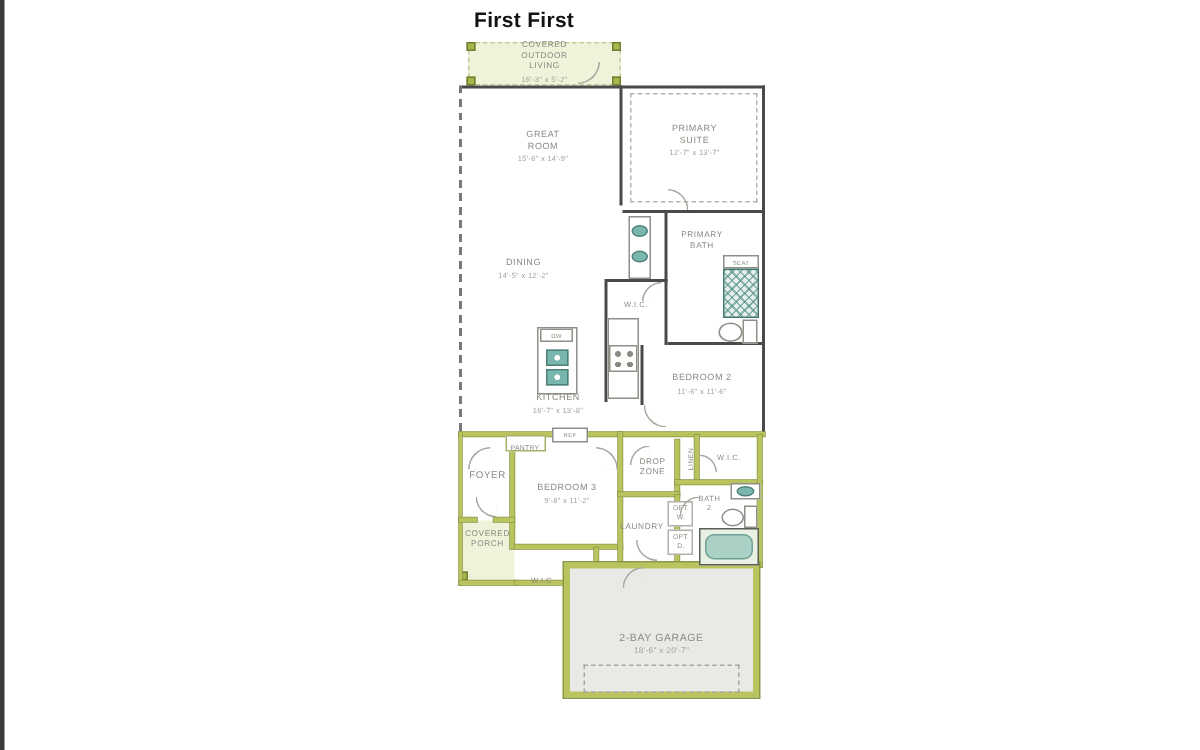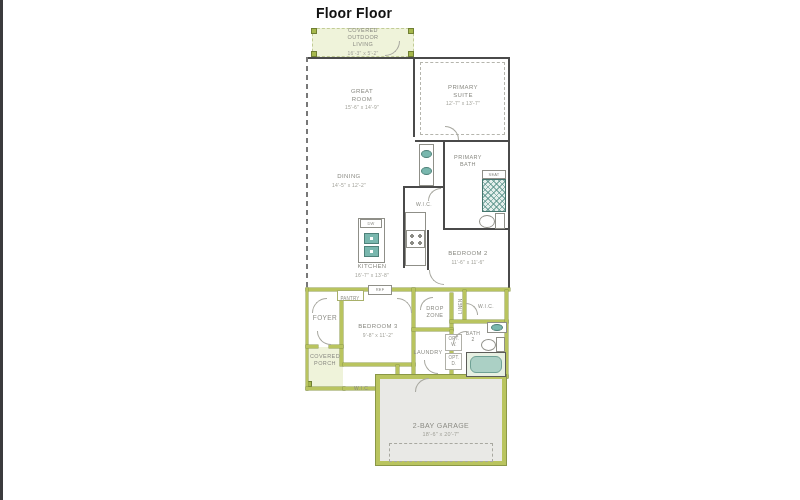--- a/index.html
+++ b/index.html
@@ -37,21 +37,21 @@
                      radial-gradient(circle 2px at 5px 12px,#8a8a84 95%,transparent),
                      radial-gradient(circle 2px at 13px 12px,#8a8a84 95%,transparent)}
   .sink{background-image:radial-gradient(circle 2px at center,#fff 90%,transparent)}
   #garage-box{position:absolute;border:4px solid #b9c45f;outline:1px solid #8a9747;background:var(--garage_floor,#e9e9e6)}
 </style>
 </head>
 <body>
 
 <div id="canvas">
   <div id="edge-strip"></div>
-  <div id="plan-title">Floor Floor</div>
+  <div id="plan-title">First First</div>
 
   <div class="area" style="left:312px;top:28px;width:102px;height:29px;border:1px dashed #c2cc96"></div>
   <div class="area" style="left:308px;top:347px;width:35px;height:40px"></div>
 
   <div class="post" style="left:311px;top:28px"></div>
   <div class="post" style="left:408px;top:28px"></div>
   <div class="post" style="left:311px;top:51px"></div>
   <div class="post" style="left:408px;top:51px"></div>
   <div class="post" style="left:306px;top:381px"></div>
 

